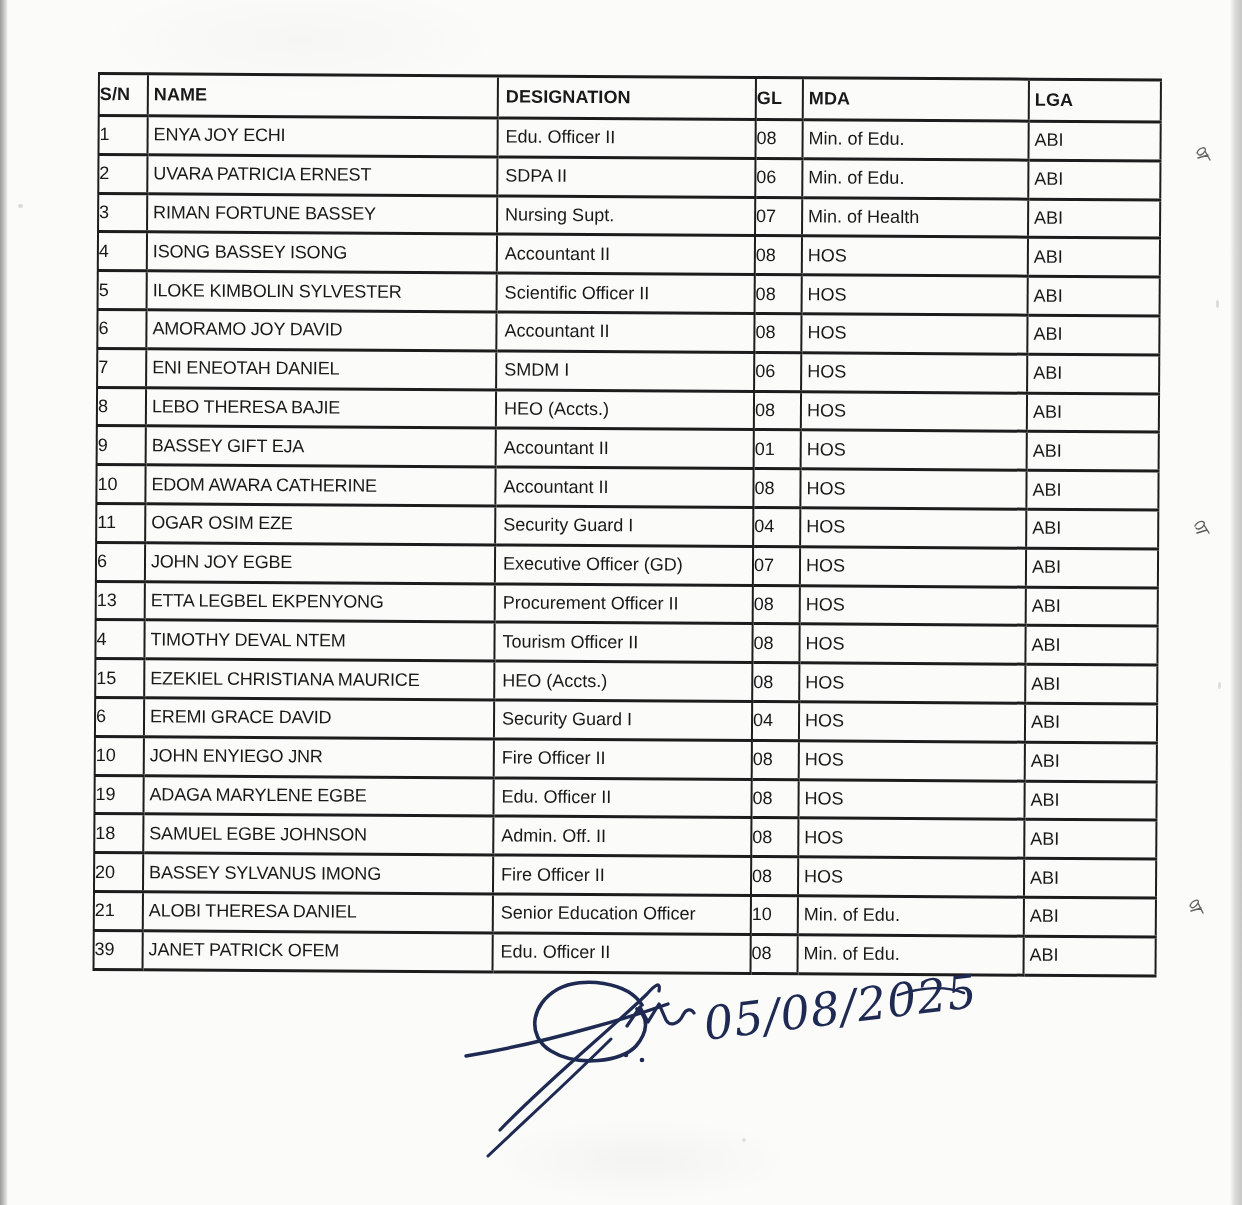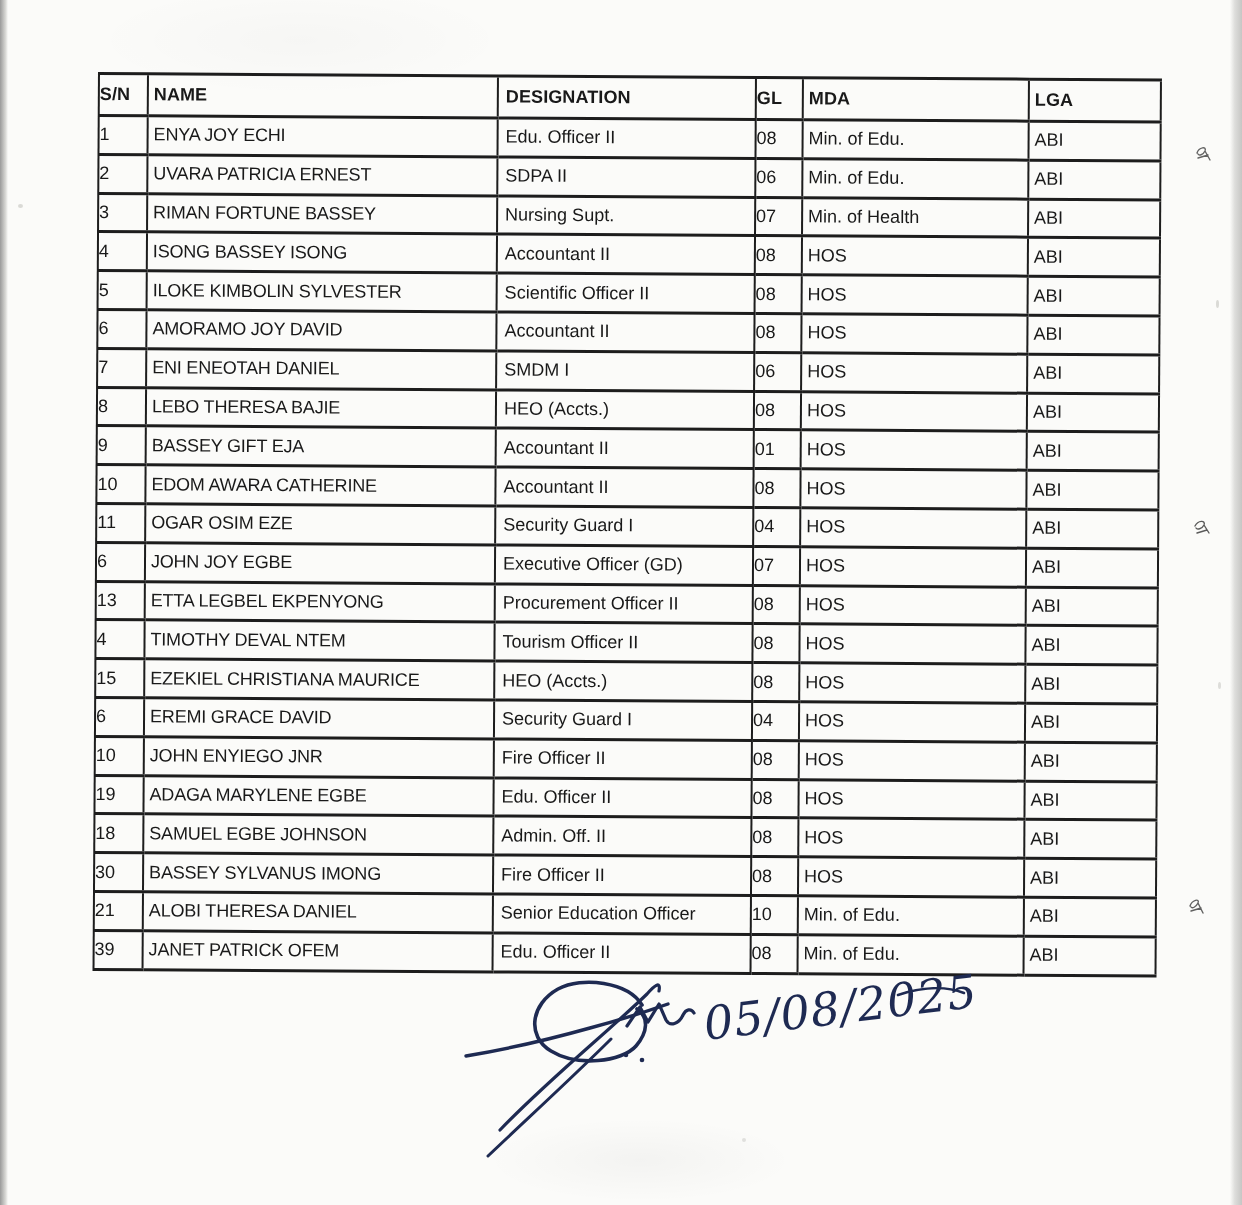--- a/index.html
+++ b/index.html
@@ -236,21 +236,21 @@
           </tr>
           <tr>
             <td class="a-center cell-sn">18</td>
             <td class="a-left cell-name">SAMUEL EGBE JOHNSON</td>
             <td class="a-left-desig cell-designation">Admin. Off. II</td>
             <td class="a-center cell-gl">08</td>
             <td class="a-left cell-mda">HOS</td>
             <td class="a-left cell-lga">ABI</td>
           </tr>
           <tr>
-            <td class="a-center cell-sn">30</td>
+            <td class="a-center cell-sn">20</td>
             <td class="a-left cell-name">BASSEY SYLVANUS IMONG</td>
             <td class="a-left-desig cell-designation">Fire Officer II</td>
             <td class="a-center cell-gl">08</td>
             <td class="a-left cell-mda">HOS</td>
             <td class="a-left cell-lga">ABI</td>
           </tr>
           <tr>
             <td class="a-center cell-sn">21</td>
             <td class="a-left cell-name">ALOBI THERESA DANIEL</td>
             <td class="a-left-desig cell-designation">Senior Education Officer</td>

